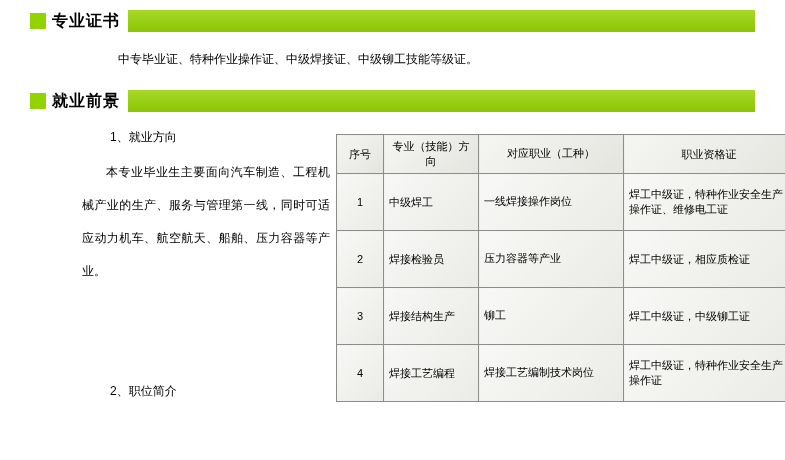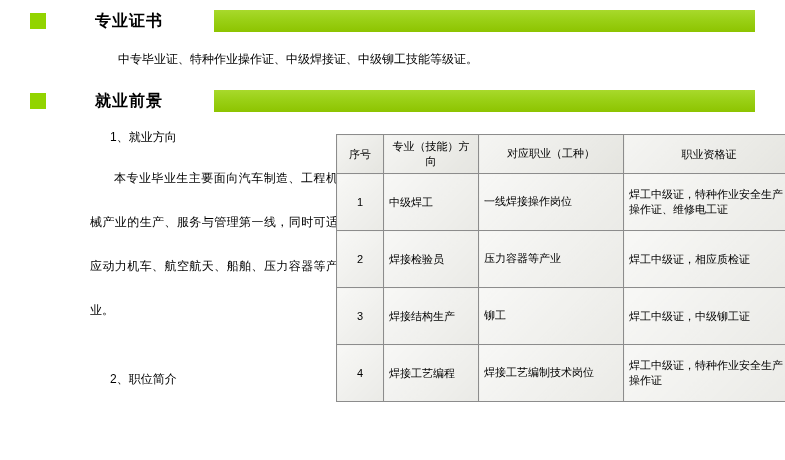--- a/index.html
+++ b/index.html
@@ -20,21 +20,20 @@
     width: 785px;
     height: 460px;
   }
 
   
   .section-bar {
     position: absolute;
     display: flex;
     align-items: flex-start;
     height: 26px;
-    gap: 43px;
   }
   .section-bar .marker {
     width: 16px;
     height: 16px;
     align-self: center;
     background: #92d400;
     margin-right: 6px;
     flex: 0 0 auto;
   }
   .section-bar .title {
@@ -67,33 +66,33 @@
     left: 118px;
     top: 44px;
     width: 620px;
   }
   #prospect-line1 {
     left: 110px;
     top: 122px;
     width: 220px;
   }
   #prospect-block {
-    left: 90px;
+    left: 82px;
     top: 156px;
     width: 248px;
-    line-height: 44px;
+    line-height: 33px;
     text-align: justify;
   }
   #prospect-block .indent {
     display: block;
     text-indent: 24px;
   }
   #prospect-line2 {
     left: 110px;
-    top: 364px;
+    top: 376px;
     width: 220px;
   }
 
   
   .jobs-table {
     position: absolute;
     left: 336px;
     top: 134px;
     width: 418px;
     border-collapse: collapse;

